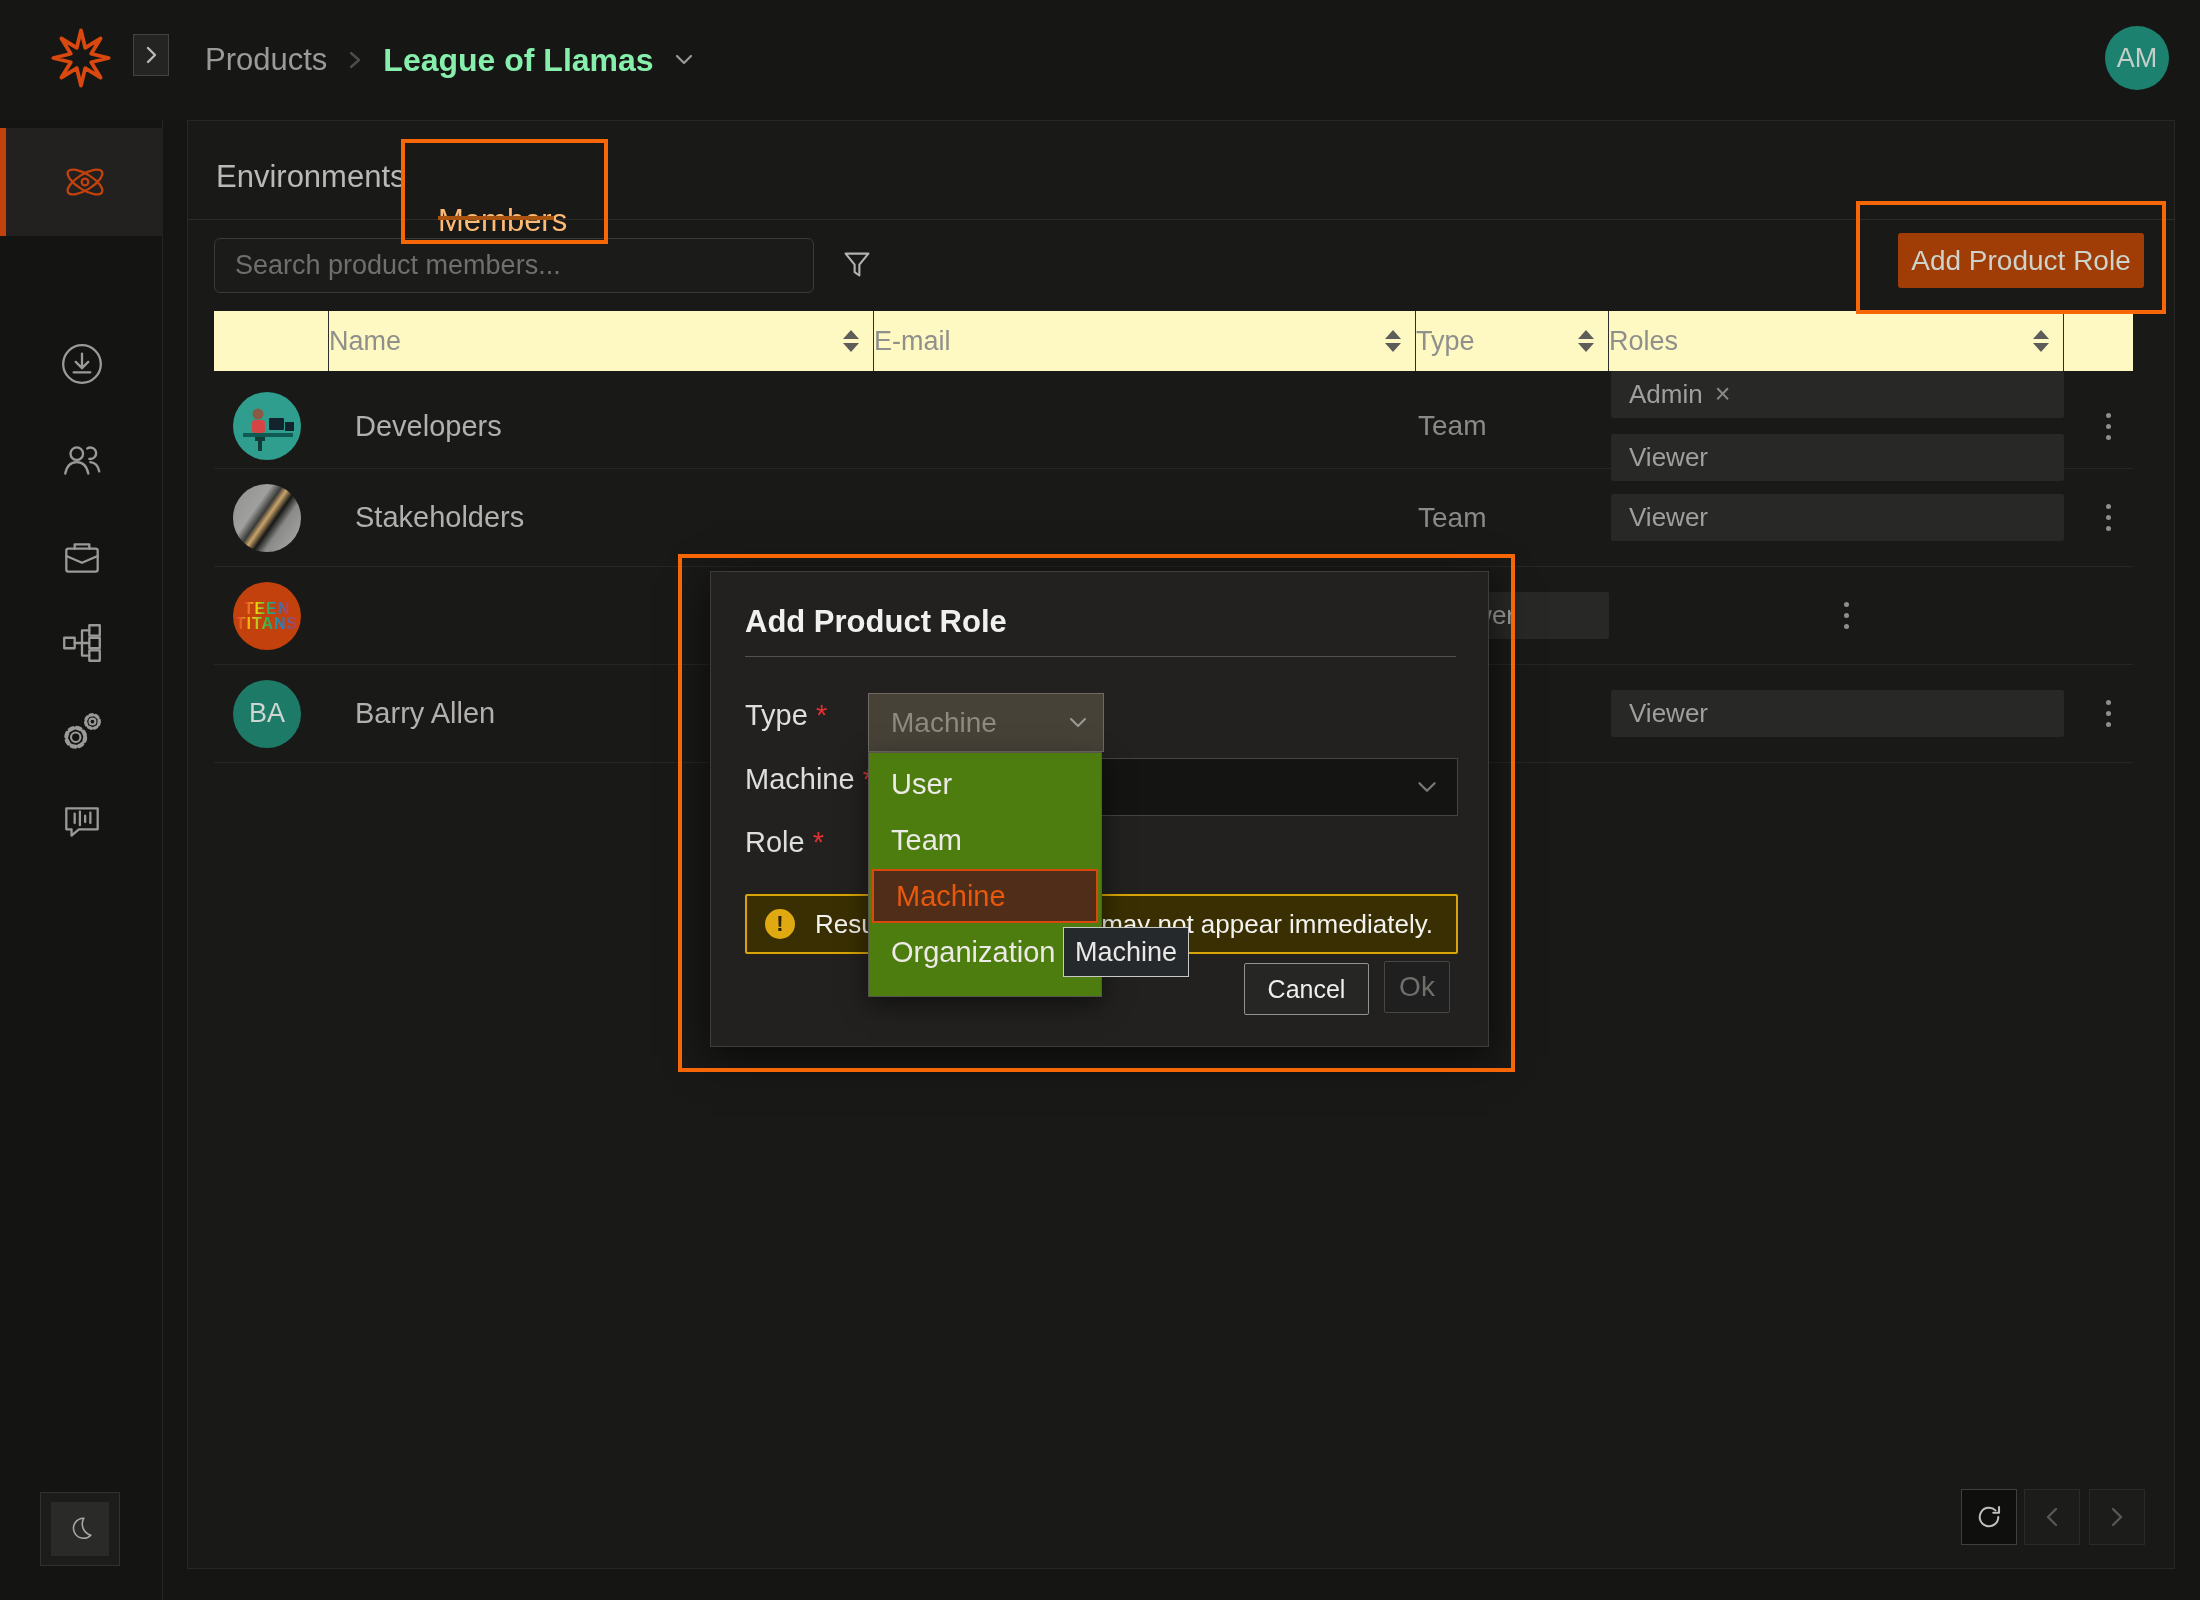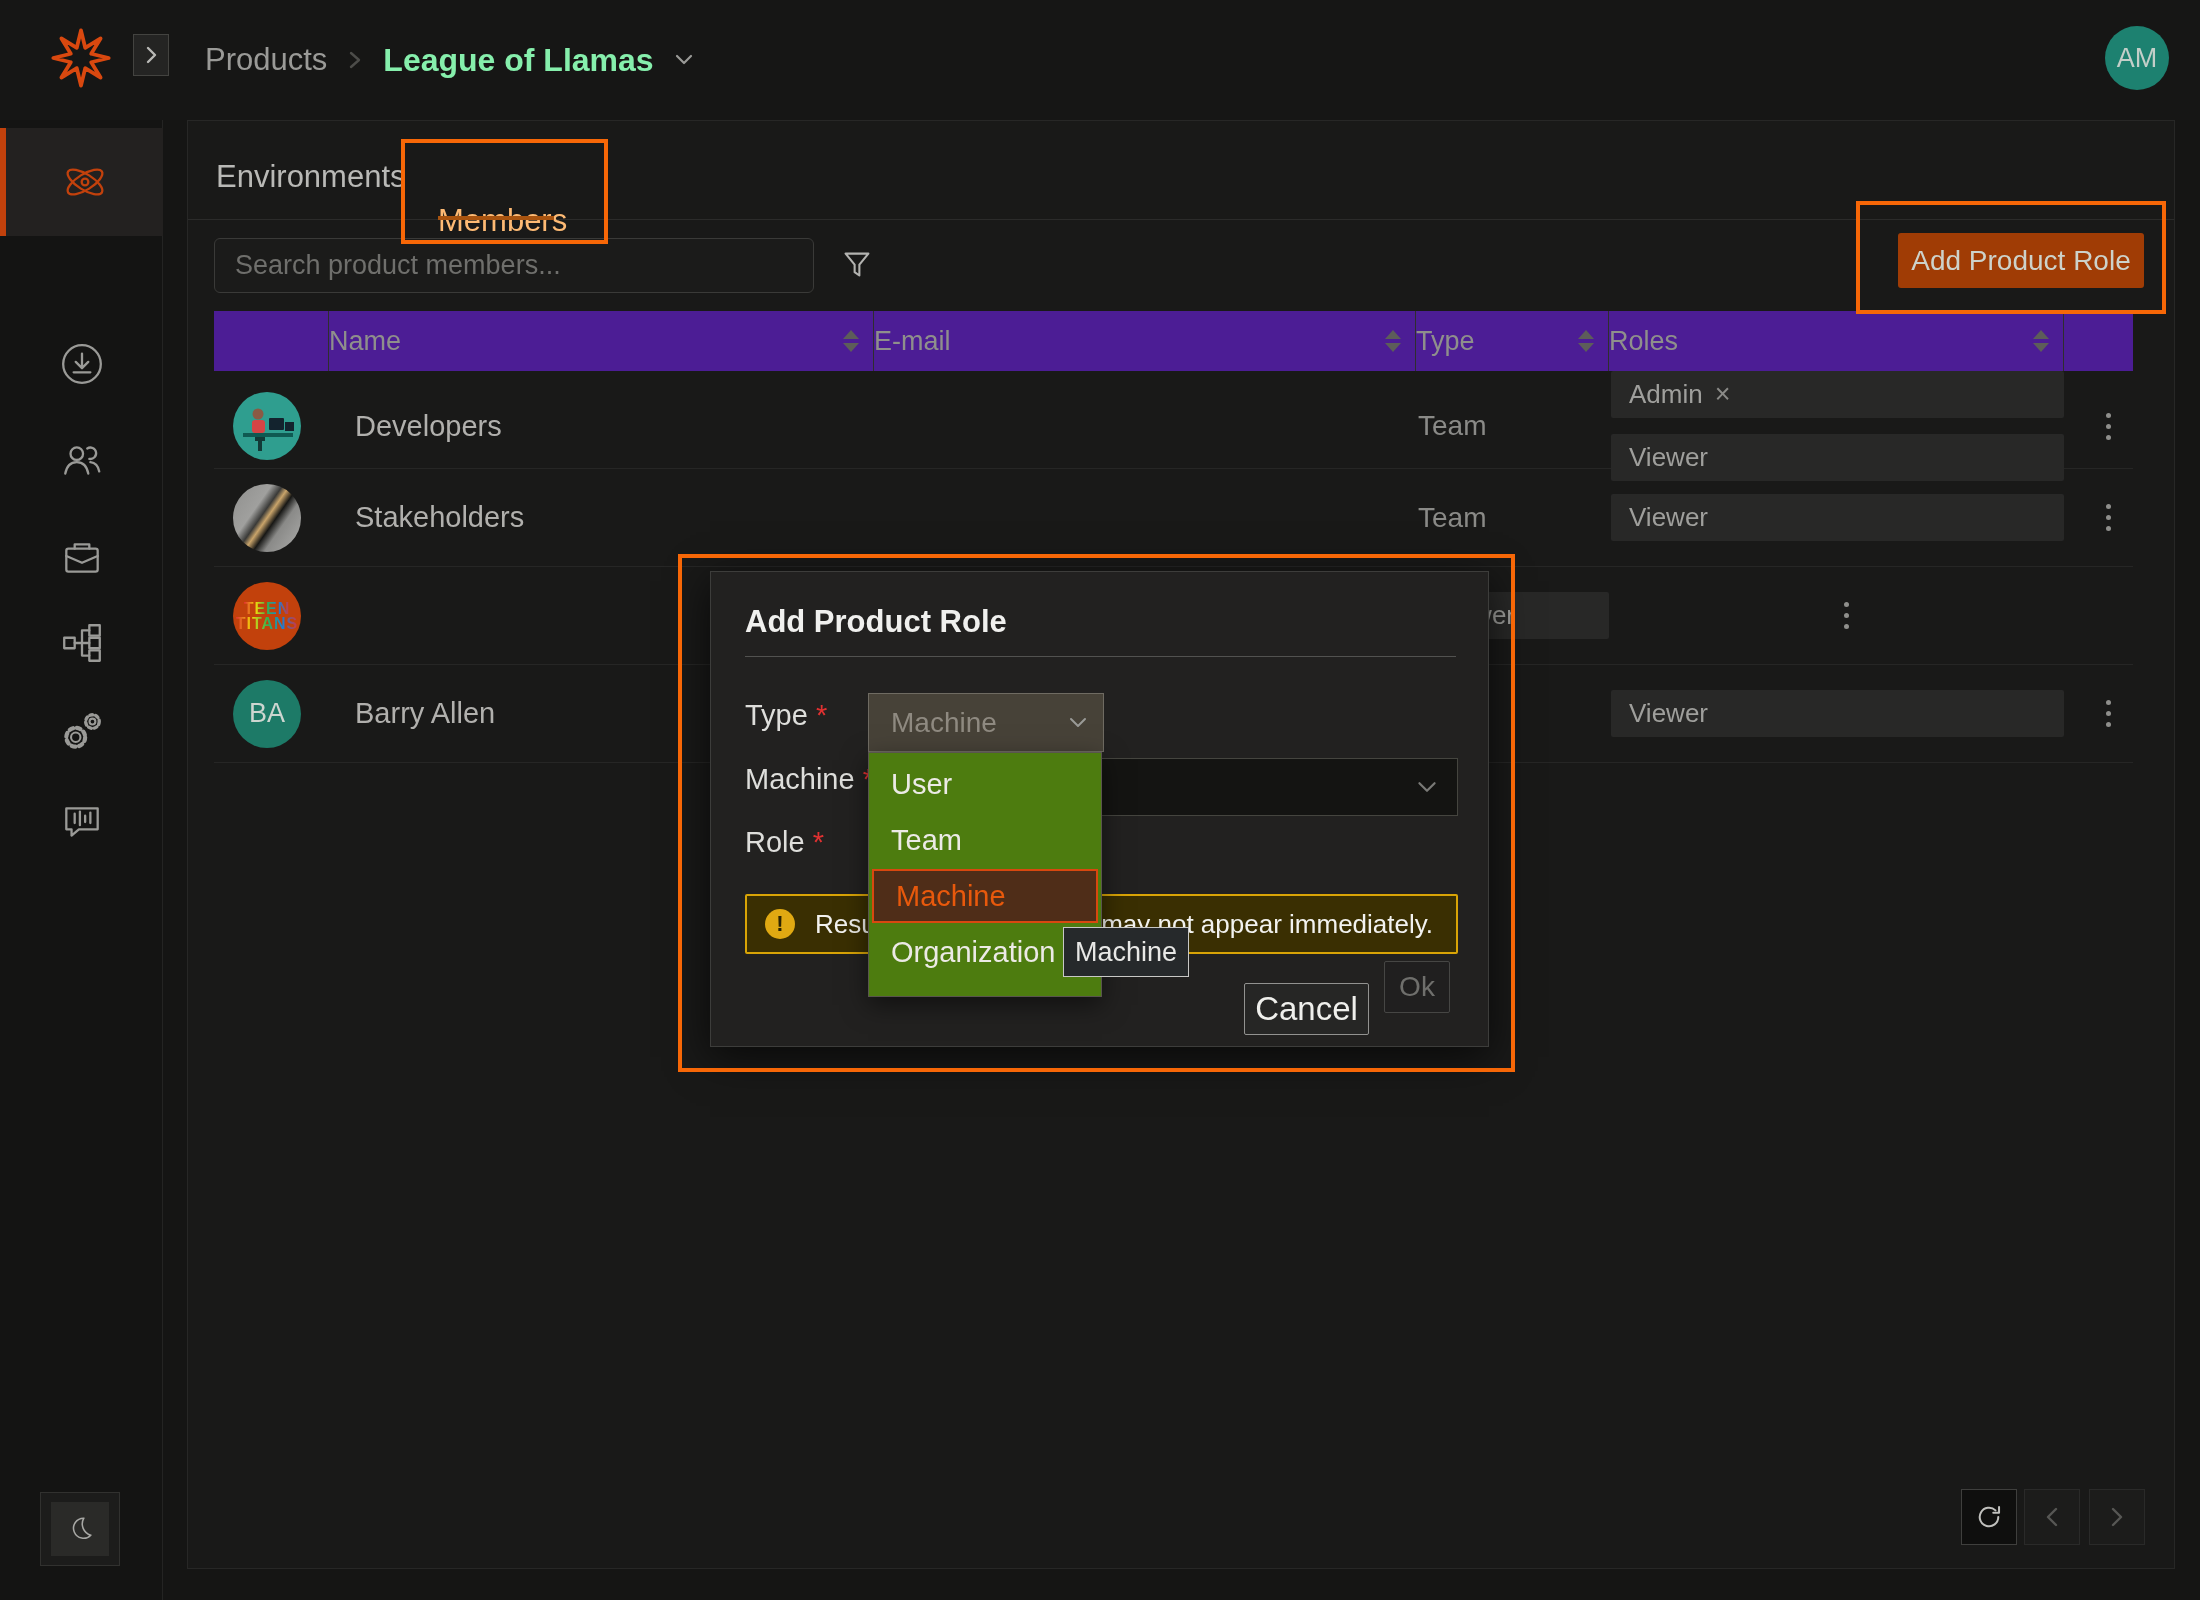--- a/index.html
+++ b/index.html
@@ -33,21 +33,21 @@
   .tab-members { left:250px; color:#fdba74;margin-top:44px; }
   .tab-underline { position:absolute; left:250px; top:95px; width:116px; height:4px; background:#a8530f; }
 
   .search-box { position:absolute; left:26px; top:117px; width:600px; height:55px; background:#1b1b1a; border:1px solid #3a3a38; border-radius:6px; color:#c9c9c6; font-size:27px; padding:0 20px; outline:none; }
   .search-box::placeholder { color:#6f6f6c; }
   .funnel { position:absolute; left:650px; top:126px; width:38px; height:38px; cursor:pointer; }
   .add-btn { position:absolute; left:1710px; top:112px; width:246px; height:55px; background:#a03c05; border:none; border-radius:3px; color:#cdd2ca; font-size:28px; cursor:pointer; }
 
   
   .grid-row { display:grid; grid-template-columns:115px 545px 542px 193px 455px 69px; align-items:center; }
-  .thead { position:absolute; left:26px; top:190px; width:1919px; height:60px; background:#4c1d95; color:#8f8f8c; font-size:27px; }
+  .thead { position:absolute; left:26px; top:190px; width:1919px; height:60px; background:#fef9c3; color:#8f8f8c; font-size:27px; }
   .thead .cell { height:60px; display:flex; align-items:center; justify-content:space-between; padding:0 14px 0 0; border-right:1px solid #2e2e2d; }
   .thead .cell:first-child { border-right:1px solid #2e2e2d; }
   .thead .cell:last-child { border-right:none; }
   .thead .lbl { padding-left:0; }
   .sort { display:flex; flex-direction:column; gap:4px; align-items:center; cursor:pointer; }
   .sort i { width:0; height:0; border-left:8px solid transparent; border-right:8px solid transparent; display:block; }
   .sort .up { border-bottom:9px solid #5d5d5a; }
   .sort .dn { border-top:9px solid #5d5d5a; }
   .tbody { position:absolute; left:26px; top:250px; width:1919px; }
   .trow { height:98px; border-bottom:1px solid #262625; }
@@ -77,21 +77,21 @@
   .dlg-title { position:absolute; left:34px; top:32px; font-size:31px; font-weight:700; color:#f0f0ee; }
   .dlg-divider { position:absolute; left:34px; top:84px; width:711px; height:1px; background:#525250; }
   .f-label { position:absolute; left:34px; font-size:29px; color:#dededb; }
   .req { color:#e03131; margin-left:8px; }
   .type-select { position:absolute; left:157px; top:121px; width:236px; height:59px; background:#474238; border:1px solid #6f6b62; display:flex; align-items:center; justify-content:space-between; padding:0 16px 0 22px; cursor:pointer; }
   .type-select .val { color:#8f8a81; font-size:28px; }
   .machine-select { position:absolute; left:157px; top:186px; width:590px; height:58px; background:#141412; border:1px solid #45453f; display:flex; align-items:center; justify-content:flex-end; padding:0 20px; cursor:pointer; }
   .warn { position:absolute; left:34px; top:322px; width:713px; height:60px; background:#3a2f02; border:2px solid #d9a406; border-radius:2px; display:flex; align-items:center; gap:20px; padding:0 18px; overflow:hidden; }
   .warn-icon { min-width:30px; width:30px; height:30px; border-radius:50%; background:#e0a912; color:#2b2302; font-weight:800; font-size:22px; display:flex; align-items:center; justify-content:center; }
   .warn-text { color:#f2f2ef; font-size:26px; white-space:nowrap; }
-  .btn-cancel { position:absolute; left:533px; top:411px; width:125px; height:52px; background:#262625; border:1px solid #929290; border-radius:2px; color:#efefec; font-size:33px; cursor:pointer; }
+  .btn-cancel { position:absolute; left:533px; top:391px; width:125px; height:52px; background:#262625; border:1px solid #929290; border-radius:2px; color:#efefec; font-size:25px; cursor:pointer; }
   .btn-ok { position:absolute; left:673px; top:389px; width:66px; height:52px; background:#201f1f; border:1px solid #464644; border-radius:2px; color:#6f6f6c; font-size:28px; }
   .dropdown { position:absolute; left:157px; top:180px; width:234px; height:245px; background:#4d7c0f; border:1px solid #59554d; box-shadow:0 8px 24px rgba(0,0,0,.5); z-index:45; padding-top:3px; }
   .dd-opt { height:56px; display:flex; align-items:center; padding-left:22px; color:#eceae6; font-size:29px; cursor:pointer; }
   .dd-opt.hl { height:54px; margin:1px 3px; border:2px solid #d9480f; background:#4f2d18; color:#e8590c; }
   .tooltip { position:absolute; left:352px; top:355px; width:126px; height:50px; background:#26292b; border:1px solid #c8c8c6; color:#e8e8e6; font-size:27px; display:flex; align-items:center; justify-content:center; z-index:50; }
 
   
   .annot { position:absolute; border:4px solid #f76707; z-index:60; pointer-events:none; }
   .an-members { left:401px; top:139px; width:207px; height:105px; }
   .an-addbtn { left:1856px; top:201px; width:310px; height:113px; }

